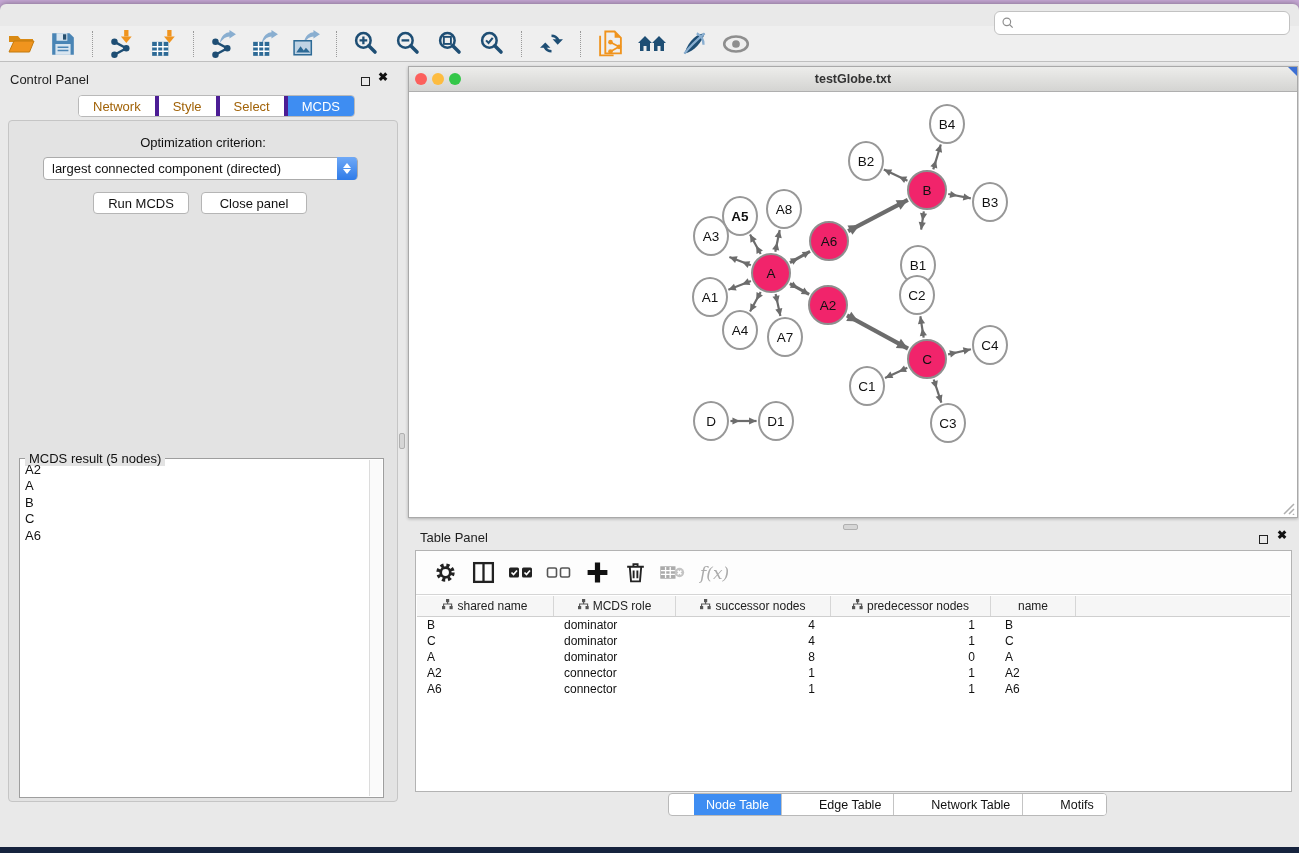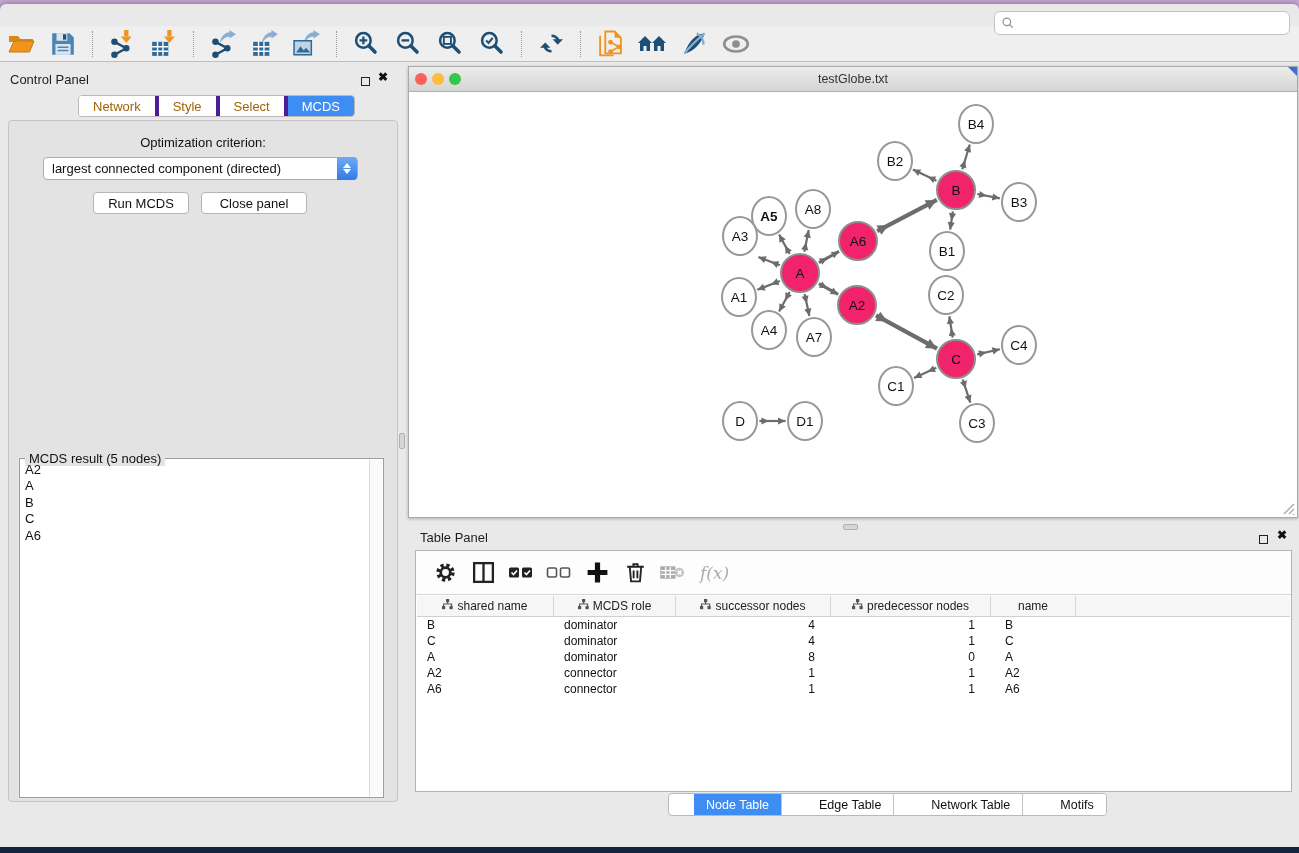--- a/index.html
+++ b/index.html
@@ -49,24 +49,24 @@
   #btn-run { left:84px; top:71px; width:96px; }
   #btn-close { left:192px; top:71px; width:106px; }
   #mcds-group { left:10px; top:337px; width:365px; height:340px; border:1px solid #9E9E9E; background:#fff; }
   #mcds-group-label { position:absolute; left:5px; top:-8px; background:#E3E3E3; padding:0 4px; font-size:13px; color:#111; }
   #mcds-list { position:absolute; left:1px; top:3px; right:14px; bottom:1px; overflow:hidden; }
   #mcds-list .li { font-size:13px; color:#111; line-height:16.4px; padding-left:4px; }
   #mcds-scroll { position:absolute; right:1px; top:1px; width:13px; bottom:1px; background:#FAFAFA; border-left:1px solid #DCDCDC; }
 
   
   #netwin { left:408px; top:4px; width:890px; height:452px; background:#fff; border:1px solid #A9A9A9; box-shadow:0 1px 3px rgba(0,0,0,.25); }
-  #net-titlebar { position:absolute; left:0; top:0; right:0; height:25px; background:linear-gradient(#EDEDEB,#D4D4D2); border-bottom:1px solid #AFAFAF; }
+  #net-titlebar { position:absolute; left:0; top:0; right:0; height:25px; background:linear-gradient(#EDEDEB,#D4D4D2); border-bottom:1px solid #AFAFAF;font-weight:bold; }
   #net-titlebar .title { position:absolute; left:0; right:0; top:5px; text-align:center; font-size:12.5px; color:#333; }
   #net-corner { position:absolute; right:0; top:0; width:0; height:0; border-left:9px solid transparent; border-top:9px solid #3B6FD4; }
-  #net-canvas { position:absolute; left:0; top:25px; right:0; bottom:0; background:#fff; overflow:hidden;margin-left:29px; }
+  #net-canvas { position:absolute; left:0; top:25px; right:0; bottom:0; background:#fff; overflow:hidden; }
   #edge-svg { position:absolute; left:0; top:0; }
   .node { position:absolute; border:2px solid #989898; background:#fff; border-radius:50%; display:flex; align-items:center; justify-content:center; font-size:13.5px; color:#111; }
   .node.mcds { background:#F1246B; border-color:#8E8E8E; }
   #net-grip { position:absolute; right:2px; bottom:2px; }
 
   
   #hsplit-handle { left:843px; top:462px; width:15px; height:6px; background:#D6D6D6; border:1px solid #B0B0B0; border-radius:2px; }
   #vsplit-handle { left:399px; top:371px; width:6px; height:16px; background:#D6D6D6; border:1px solid #B0B0B0; border-radius:2px; }
 
   
@@ -372,21 +372,21 @@
             </svg>
         <div class="node" style="left: 520px; top: 12px; width: 36px; height: 40px;">B4</div>
             <div class="node" style="left: 439px; top: 49px; width: 36px; height: 40px;">B2</div>
             <div class="node mcds" style="left: 498px; top: 78px; width: 40px; height: 40px;">B</div>
             <div class="node" style="left: 563px; top: 90px; width: 36px; height: 40px;">B3</div>
             <div class="node" style="left: 313px; top: 104px; width: 36px; height: 40px; font-weight: bold;">A5</div>
             <div class="node" style="left: 357px; top: 97px; width: 36px; height: 40px;">A8</div>
             <div class="node mcds" style="left: 400px; top: 129px; width: 40px; height: 40px;">A6</div>
             <div class="node" style="left: 284px; top: 124px; width: 36px; height: 40px;">A3</div>
             <div class="node mcds" style="left: 342px; top: 161px; width: 40px; height: 40px;">A</div>
-            <div class="node" style="left: 491px; top: 139px; width: 36px; height: 40px;">B1</div>
+            <div class="node" style="left: 491px; top: 153px; width: 36px; height: 40px;">B1</div>
             <div class="node" style="left: 283px; top: 185px; width: 36px; height: 40px;">A1</div>
             <div class="node" style="left: 490px; top: 183px; width: 36px; height: 40px;">C2</div>
             <div class="node mcds" style="left: 399px; top: 193px; width: 40px; height: 40px;">A2</div>
             <div class="node" style="left: 313px; top: 218px; width: 36px; height: 40px;">A4</div>
             <div class="node" style="left: 358px; top: 225px; width: 36px; height: 40px;">A7</div>
             <div class="node mcds" style="left: 498px; top: 247px; width: 40px; height: 40px;">C</div>
             <div class="node" style="left: 563px; top: 233px; width: 36px; height: 40px;">C4</div>
             <div class="node" style="left: 440px; top: 274px; width: 36px; height: 40px;">C1</div>
             <div class="node" style="left: 521px; top: 311px; width: 36px; height: 40px;">C3</div>
             <div class="node" style="left: 284px; top: 309px; width: 36px; height: 40px;">D</div>

